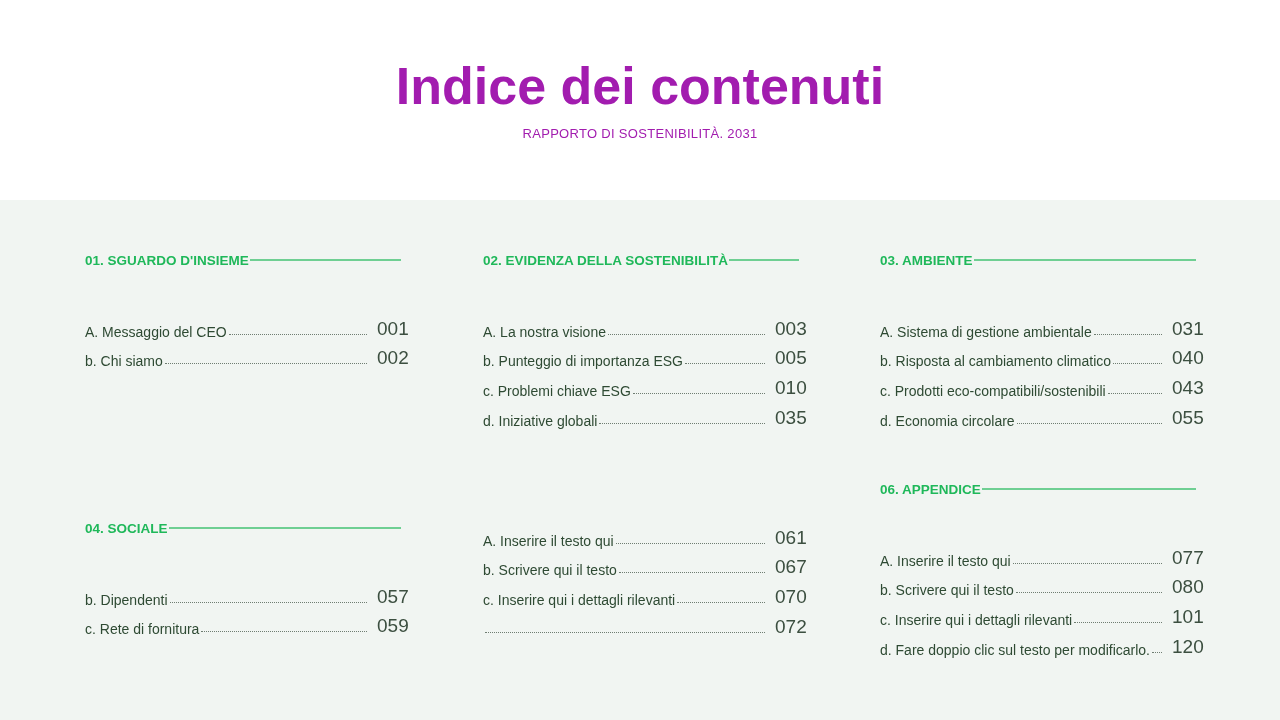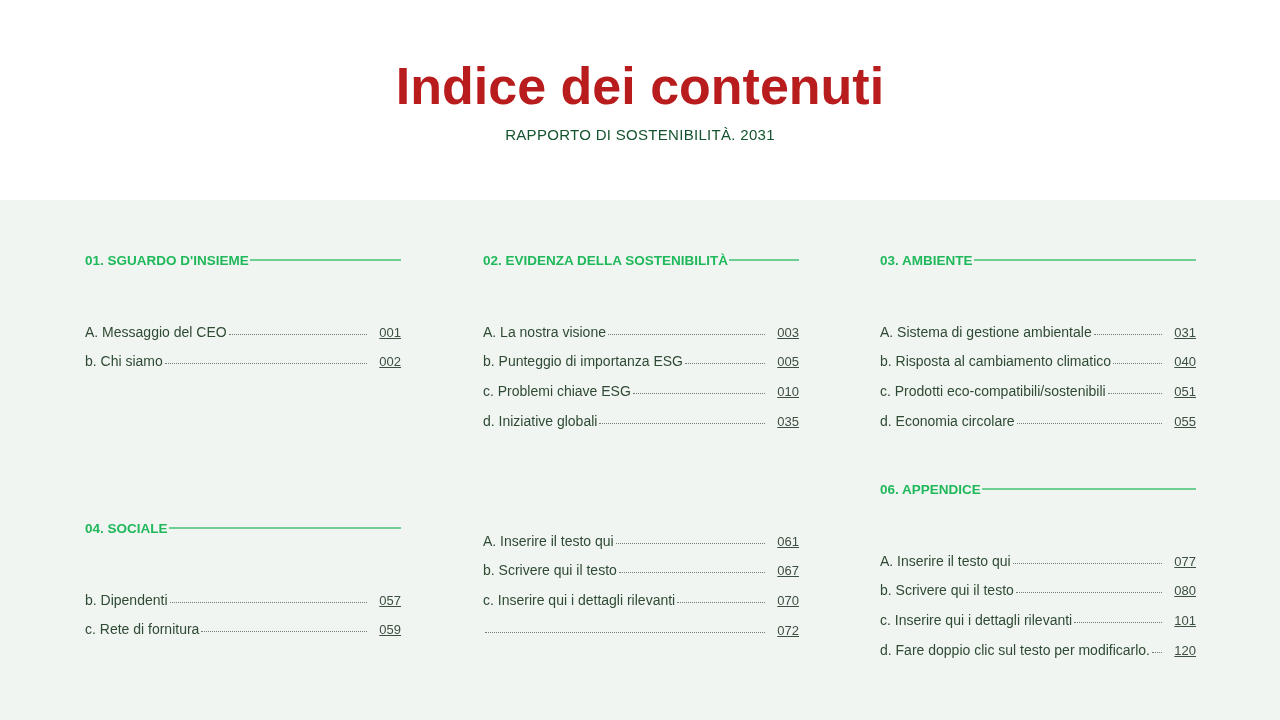--- a/index.html
+++ b/index.html
@@ -8,26 +8,26 @@
     background: #ffffff;
     font-family: "Liberation Sans", "DejaVu Sans", sans-serif;
     position: relative;
   }
   .header {
     position: absolute; left: 0; top: 0; width: 1280px; height: 200px;
     background: #ffffff; text-align: center;
   }
   .title {
     position: absolute; left: 0; right: 0; top: 56px;
-    font-size: 52px; font-weight: 700; color: #b91c1c;
+    font-size: 52px; font-weight: 700; color: #a21caf;
     letter-spacing: 0px;
   }
   .subtitle {
     position: absolute; left: 0; right: 0; top: 126px;
-    font-size: 15px; color: #14532d; letter-spacing: 0.3px;
+    font-size: 13px; color: #a21caf; letter-spacing: 0.3px;
   }
   .content {
     position: absolute; left: 0; top: 200px; width: 1280px; height: 636px;
     background: #f1f5f2;
   }
   .section {
     position: absolute; width: 316px;
   }
   .sec-head {
     display: flex; align-items: center; height: 20px;
@@ -41,21 +41,21 @@
   .items { margin-top: 40px; }
   .item {
     display: flex; align-items: flex-end; height: 29.7px;
     font-size: 14px; color: #2e4a33;
   }
   .item-label { white-space: nowrap; }
   .item-dots {
     flex: 1; border-bottom: 1.5px dotted #6f7d72; margin: 0 10px 5px 2px;
     height: 1px;
   }
-  .item-page { width: 24px; text-align: right; color: #3c4f40; font-size: 13px; text-decoration: underline; }
+  .item-page { width: 24px; text-align: right; color: #3c4f40; font-size: 19px; }
 </style>
 </head>
 <body>
 
 <div class="header">
   <div class="title">Indice dei contenuti</div>
   <div class="subtitle">RAPPORTO DI SOSTENIBILITÀ. 2031</div>
 </div>
 
 <div class="content">
@@ -120,21 +120,21 @@
         <span class="item-page">031</span>
       </div>
       <div class="item">
         <span class="item-label">b. Risposta al cambiamento climatico</span>
         <span class="item-dots"></span>
         <span class="item-page">040</span>
       </div>
       <div class="item">
         <span class="item-label">c. Prodotti eco-compatibili/sostenibili</span>
         <span class="item-dots"></span>
-        <span class="item-page">051</span>
+        <span class="item-page">043</span>
       </div>
       <div class="item">
         <span class="item-label">d. Economia circolare</span>
         <span class="item-dots"></span>
         <span class="item-page">055</span>
       </div>
     </div>
   </div>
 
   <div class="section" style="left:85px; top:279px;margin-top:39px;">

